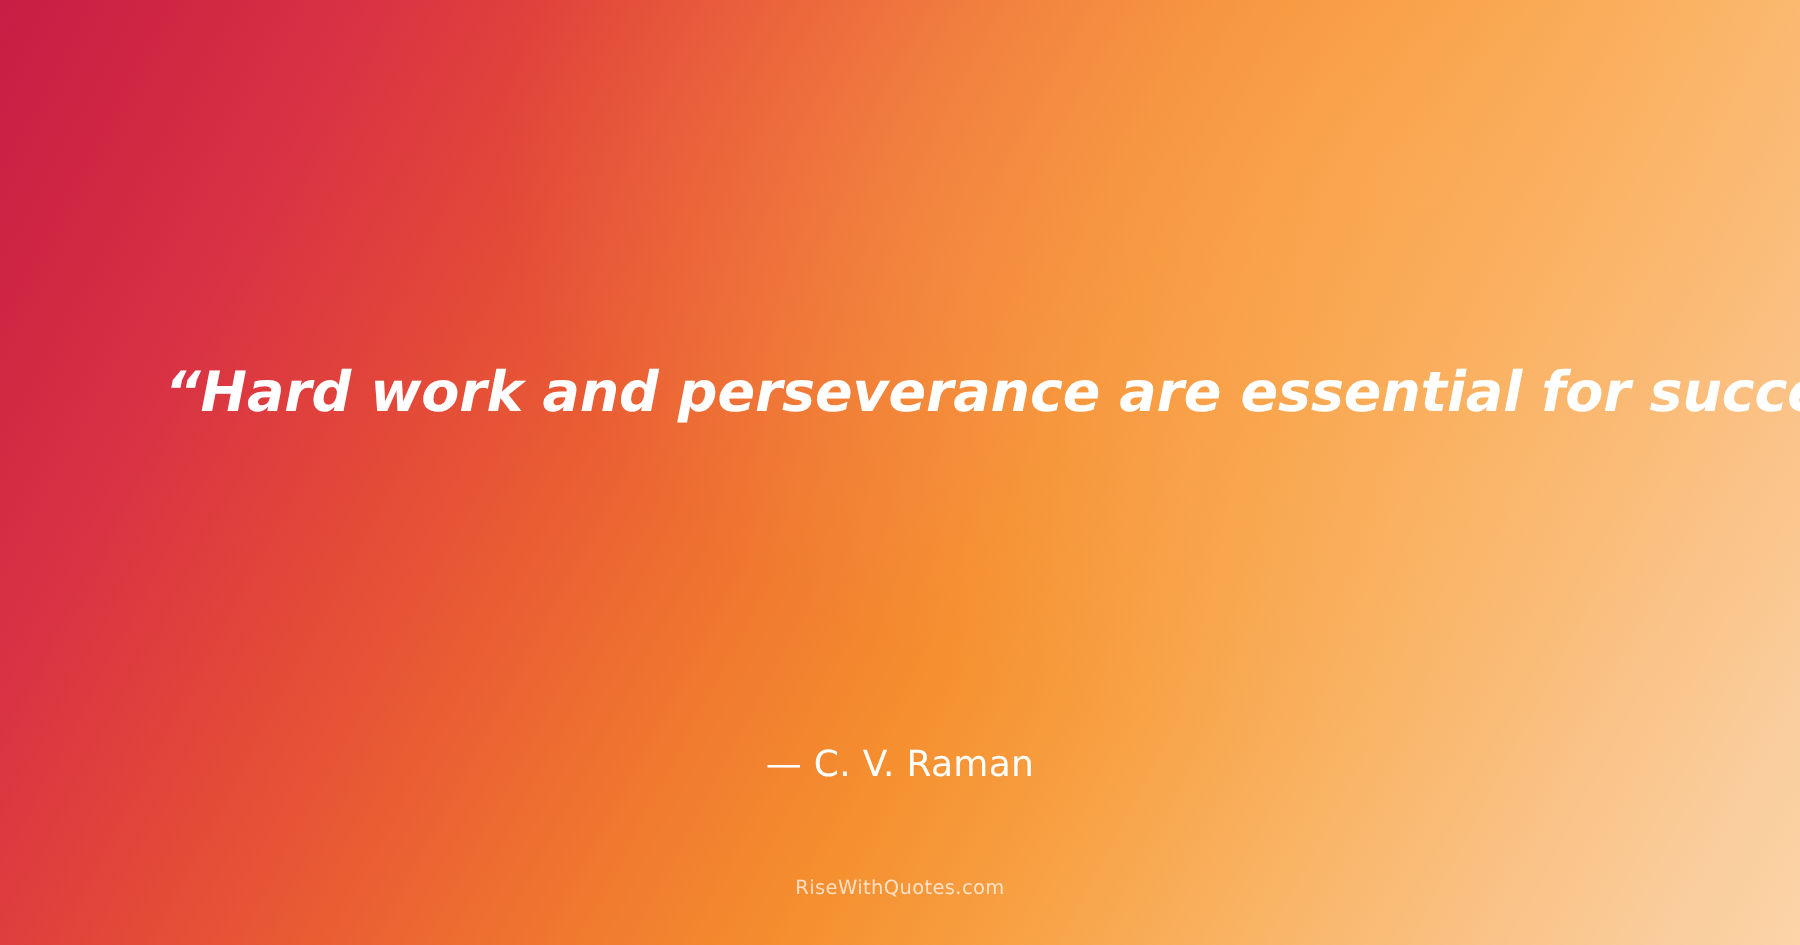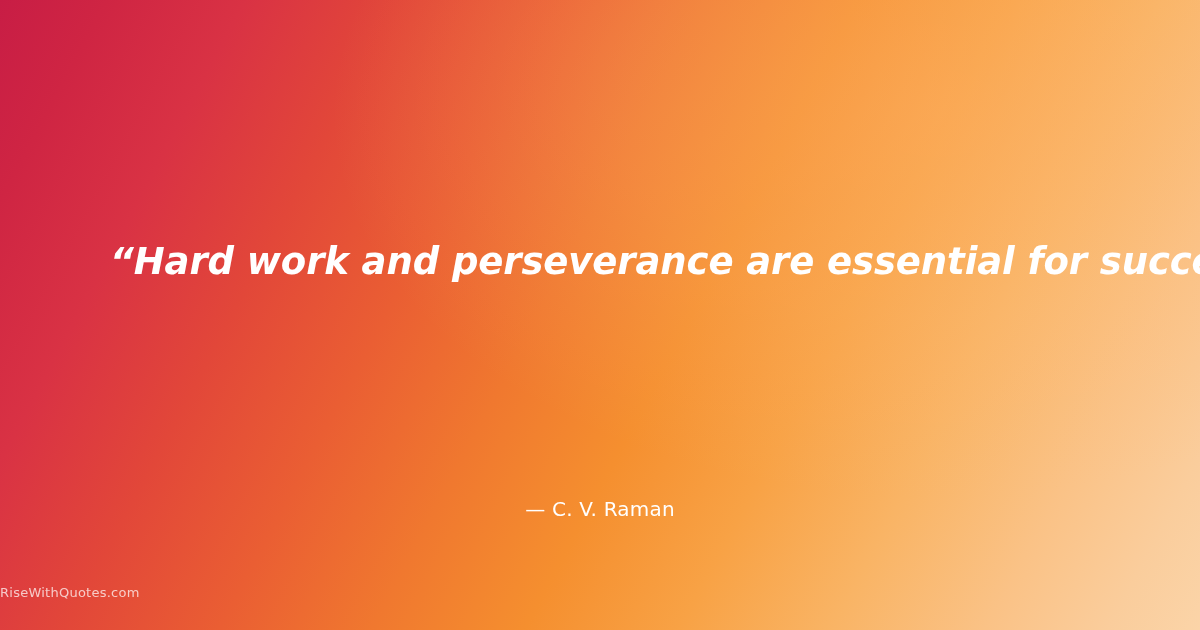--- a/index.html
+++ b/index.html
@@ -83,32 +83,32 @@
 
   #attribution {
     position: absolute;
     top: 494px;
     left: 0;
     width: 1200px;
     text-align: center;
     font-family: "DejaVu Sans", sans-serif;
     font-style: normal;
     font-weight: 400;
-    font-size: 20px;
+    font-size: 24px;
     line-height: 30px;
     letter-spacing: 0.2px;
     color: #ffffff;
   }
 
   #footer-brand {
     position: absolute;
     top: 584px;
     left: 0;
     width: 1200px;
-    text-align: left;
+    text-align: center;
     font-family: "DejaVu Sans", sans-serif;
     font-weight: 400;
     font-size: 13px;
     line-height: 18px;
     letter-spacing: 0.25px;
     color: rgba(255, 255, 255, 0.72);
   }
 </style>
 </head>
 <body>

